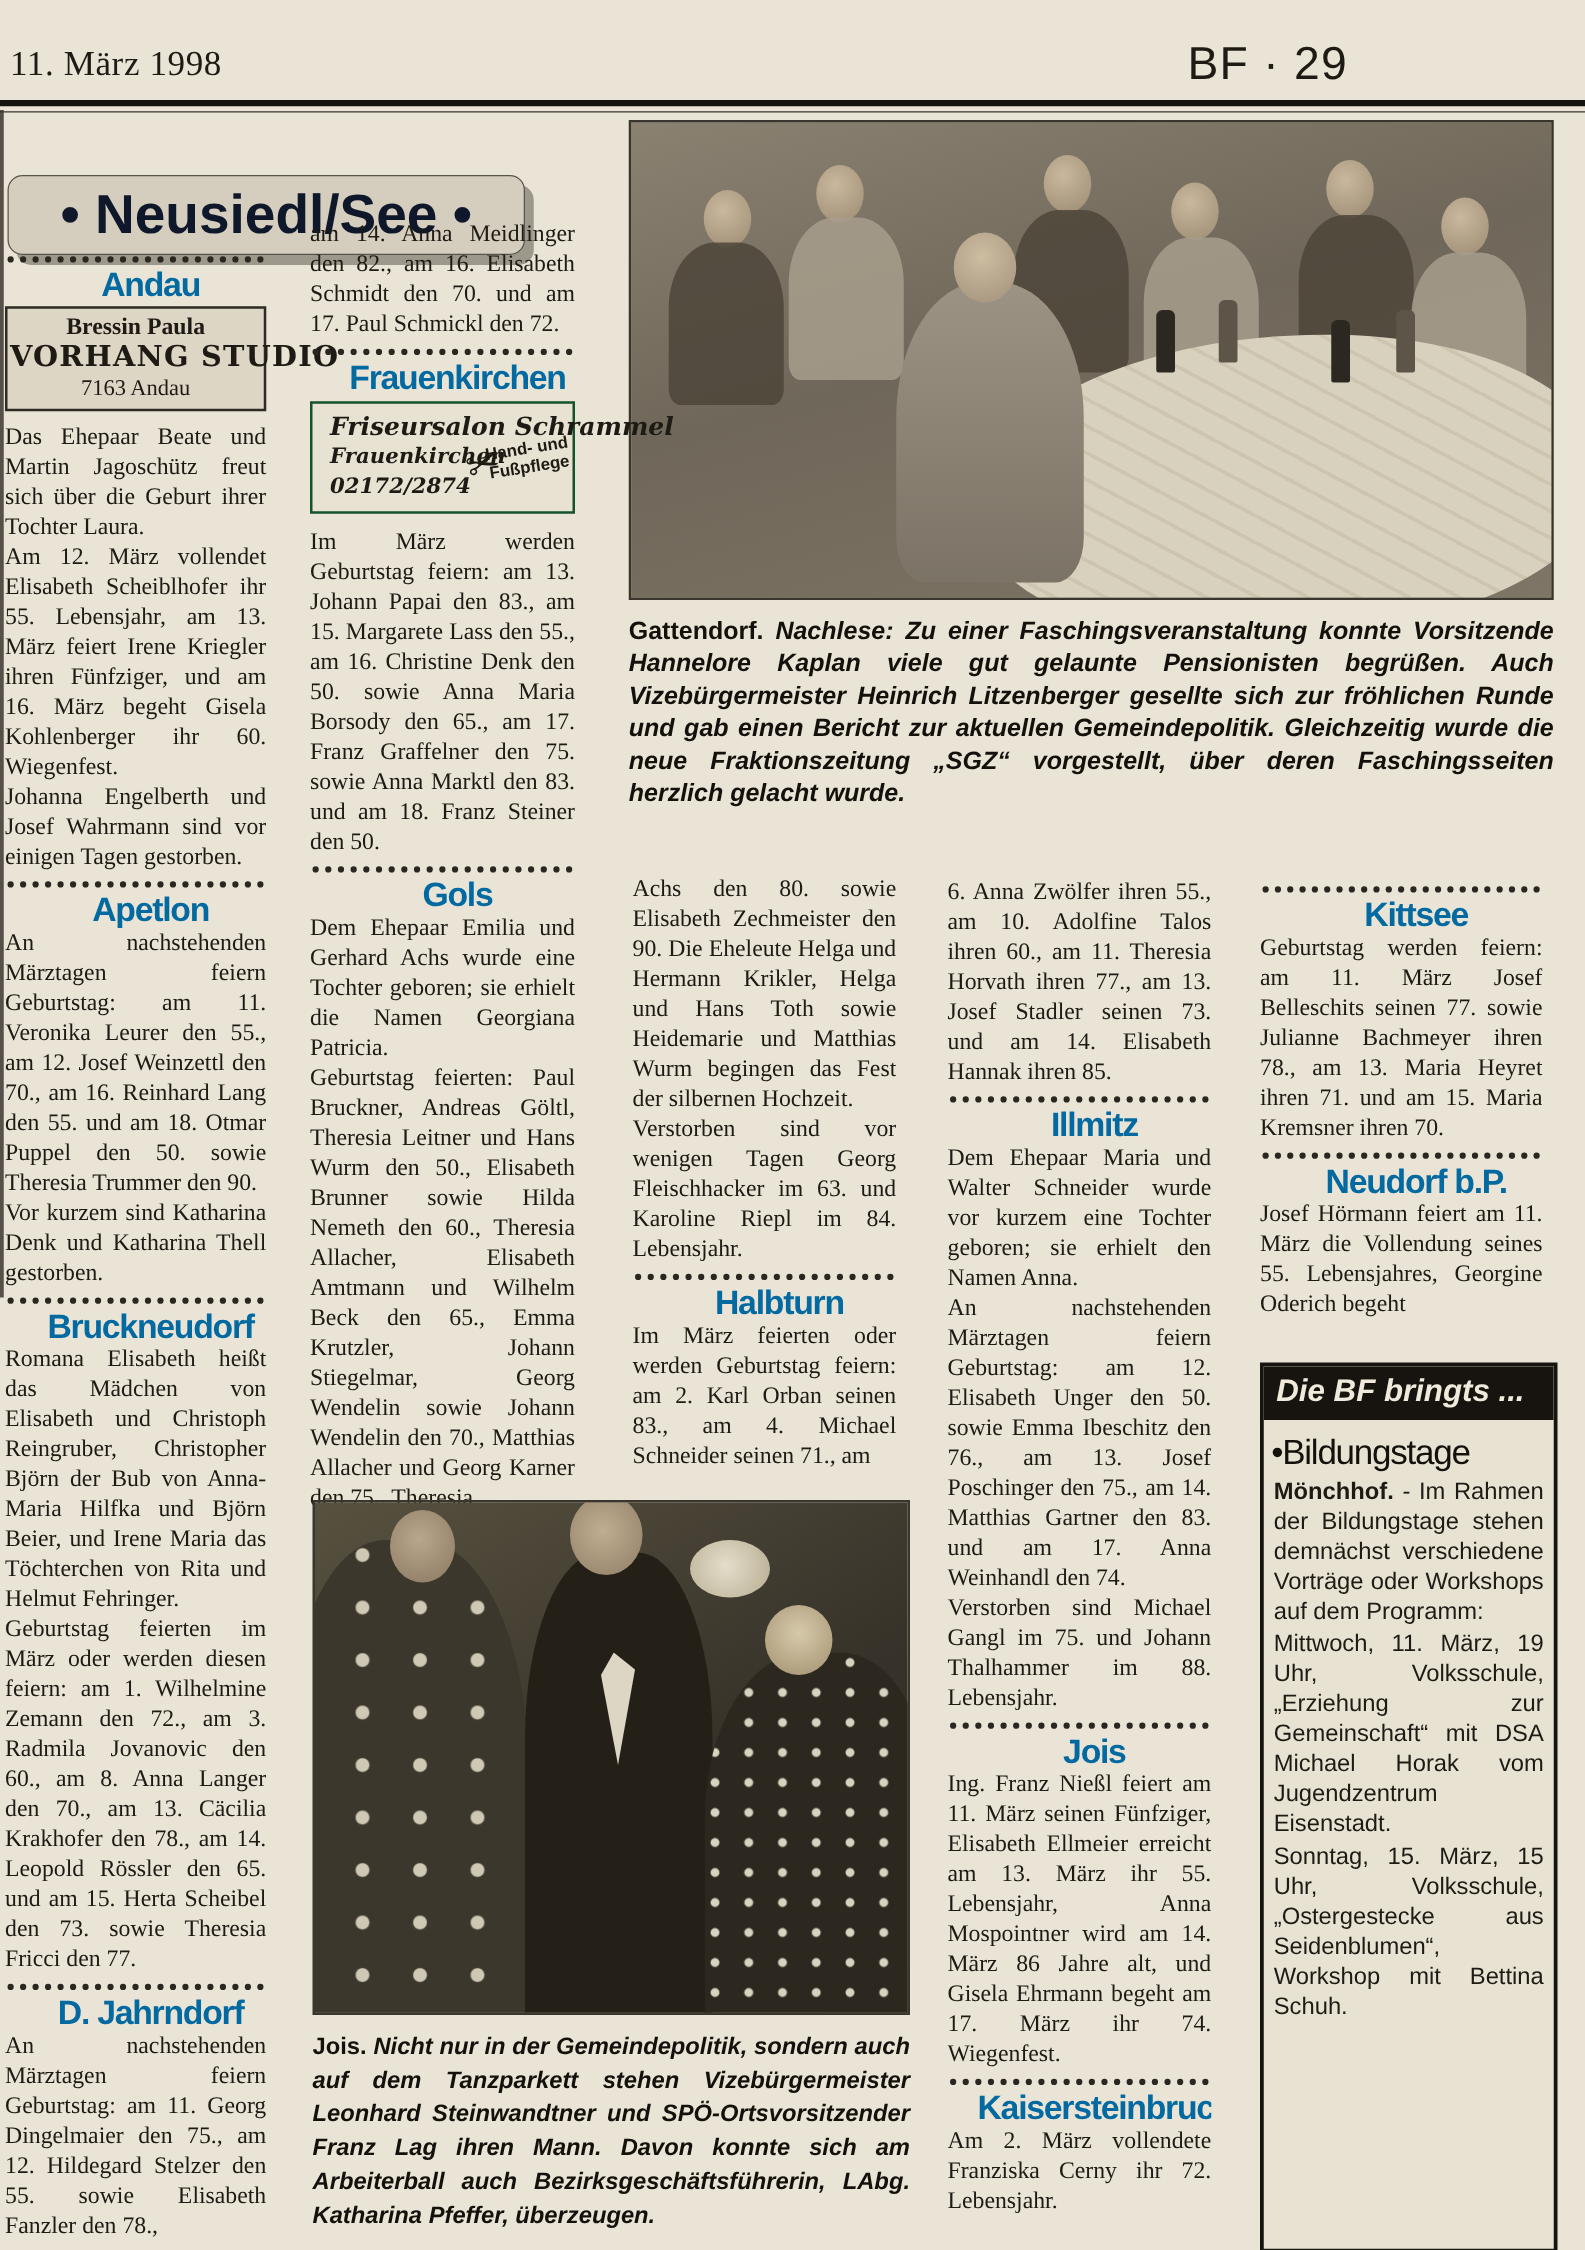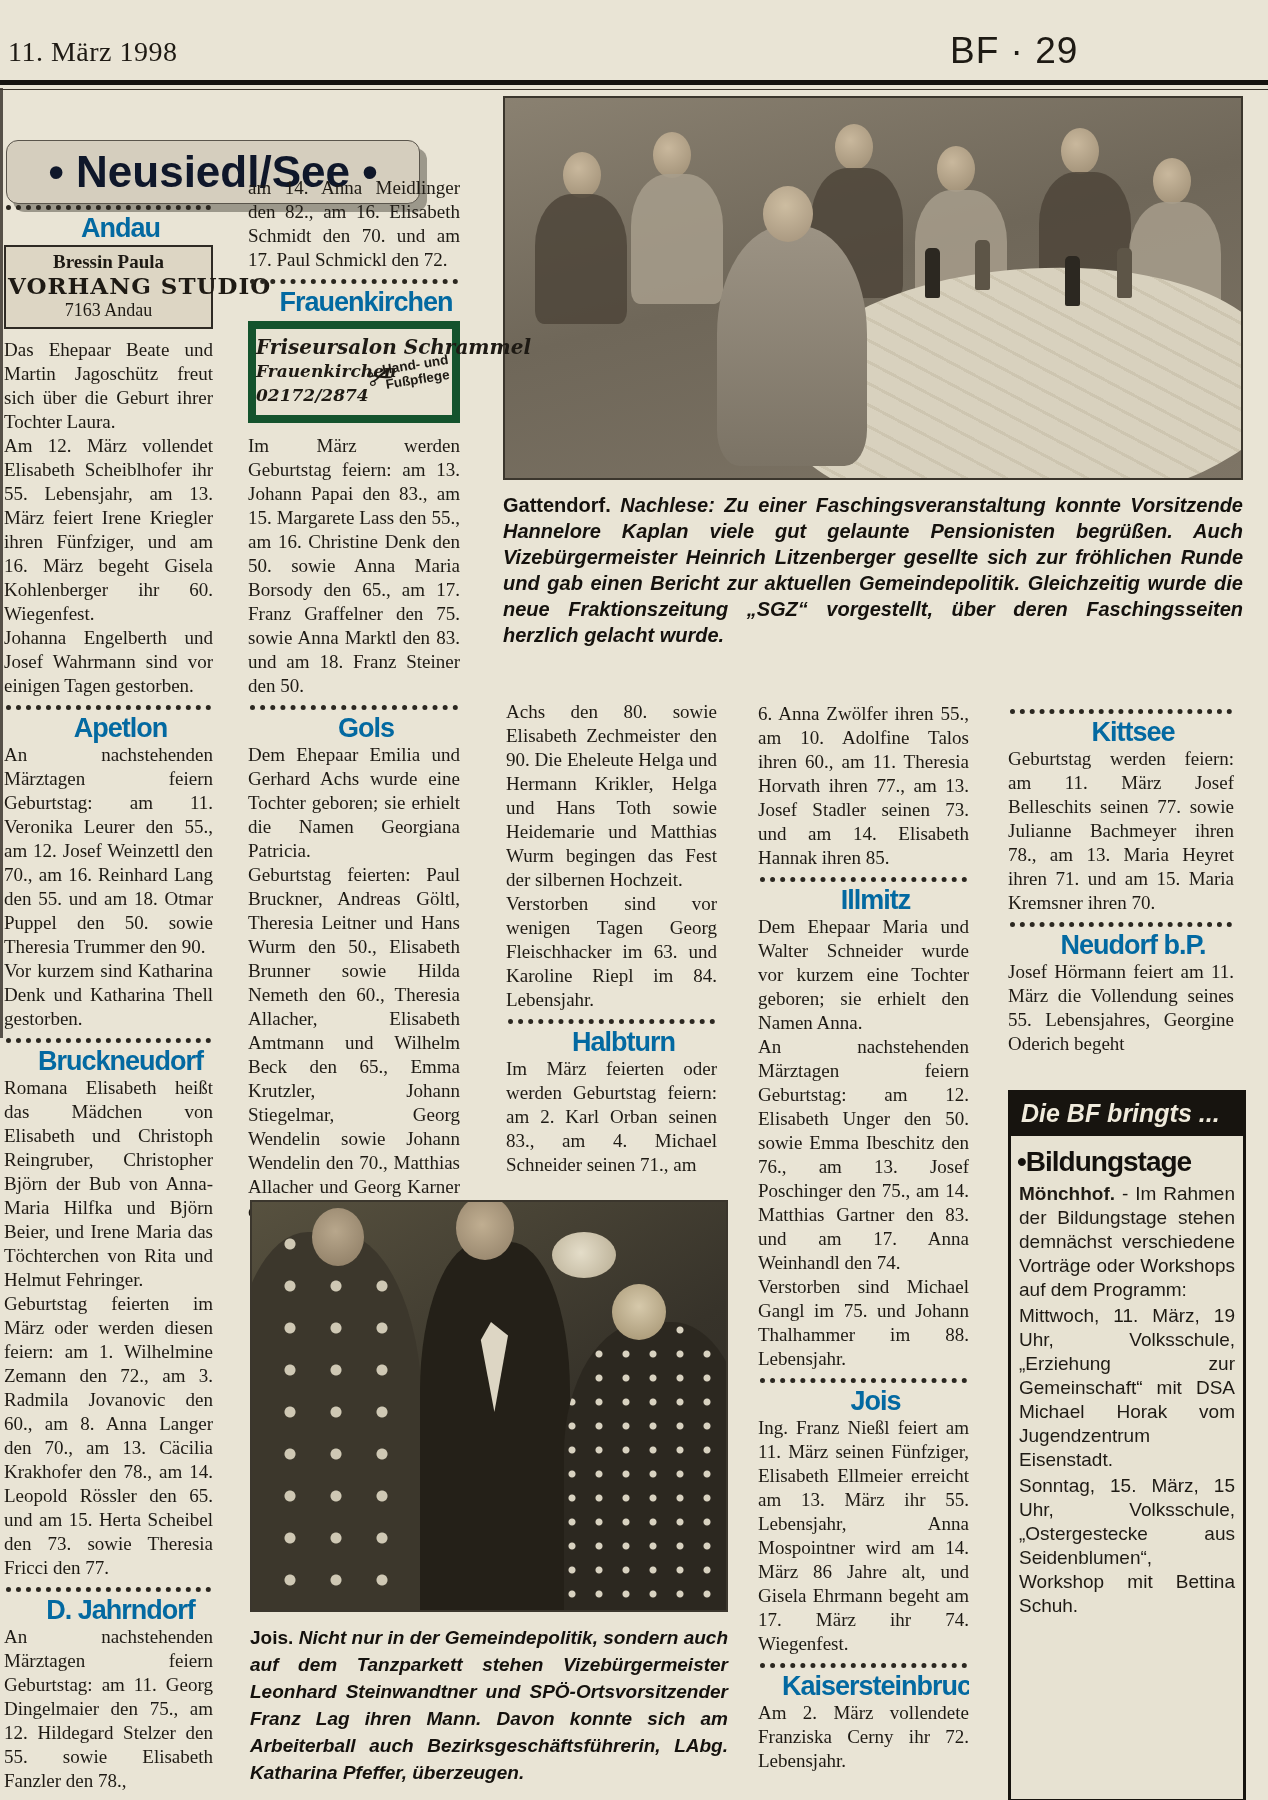--- a/index.html
+++ b/index.html
@@ -79,35 +79,35 @@
   .sec{font-family:"Liberation Sans",sans-serif;font-weight:bold;font-size:27px;letter-spacing:-1px;
        text-align:center;margin:1px 0 3px;white-space:nowrap;color:#0369a1;padding-left:24px;}
   .dots{height:0;border-top:5px dotted #2b2720;margin:7px 2px 6px;}
 
   
   .ad-vorhang{border:2px solid #2e2a24;background:#ddd6c4;text-align:center;
               padding:3px 2px 5px;margin:5px 0 9px;}
   .ad-v1{font-weight:bold;font-size:19px;}
   .ad-v2{font-family:"DejaVu Serif",serif;font-weight:900;font-size:23px;letter-spacing:1px;white-space:nowrap;}
   .ad-v3{font-size:18px;}
-  .ad-friseur{border:8px solid #14532d;background:#e7e2d2;padding:6px 0 8px;margin:7px 0 11px;
+  .ad-friseur{border:2px solid #14532d;background:#e7e2d2;padding:6px 14px 8px;margin:7px 0 11px;
               position:relative;min-height:82px;box-sizing:border-box;}
   .ad-f1{font-family:"DejaVu Serif",serif;font-style:italic;font-weight:bold;font-size:20px;white-space:nowrap;}
   .ad-f2{font-family:"DejaVu Serif",serif;font-style:italic;font-weight:bold;font-size:17px;}
   .ad-f3{font-family:"DejaVu Serif",serif;font-style:italic;font-weight:bold;font-size:17px;}
   .ad-scissors{position:absolute;right:58px;top:36px;font-size:32px;transform:rotate(-18deg);}
   .ad-hand{position:absolute;right:2px;top:28px;font-family:"Liberation Sans",sans-serif;font-weight:bold;
            font-size:13.5px;line-height:15px;transform:rotate(-9deg);text-align:center;}
 
   
   .bf{position:absolute;left:1008px;top:1090px;width:238px;height:712px;border:3px solid #17140f;
       background:#e7e2d2;box-sizing:border-box;overflow:hidden;}
   .bf-bar{background:#17140f;color:#efeadb;font-family:"Liberation Sans",sans-serif;font-weight:bold;
           font-style:italic;font-size:25px;padding:6px 10px 8px;}
-  .bf-heading{font-family:"Liberation Sans",sans-serif;font-weight:bold;font-size:28px;letter-spacing:-1px;
+  .bf-heading{font-family:"Liberation Sans",sans-serif;font-weight:normal;font-size:28px;letter-spacing:-1px;
               margin:10px 6px 4px;white-space:nowrap;color:#14110d;}
   .bf p{font-family:"Liberation Sans",sans-serif;font-size:19px;line-height:24px;margin:0 8px 2px;
         text-align:justify;hyphens:auto;}
   .bf-lead{font-weight:bold;}
 </style>
 </head>
 <body>
 
 <div id="page">
   <div class="scan-edge"></div>

